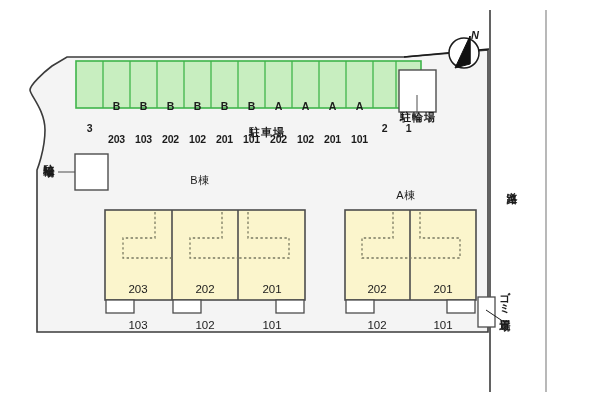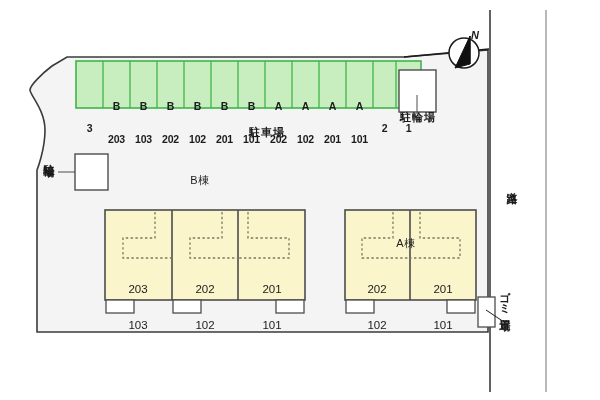--- a/index.html
+++ b/index.html
@@ -226,21 +226,21 @@
 
   <div class="lbl jp-lbl" style="left:383px; top:112px; width:70px;">駐輪場</div>
 
   <div class="lbl vert" style="left:43px; top:155px;">駐輪場</div>
 
   <div class="lbl vert" style="left:506px; top:183px;">道路</div>
 
   <div class="lbl vert" style="left:499px; top:283px;">ゴミ置場</div>
 
   <div class="lbl bld-lbl" style="left:170px; top:175px; width:60px;">B棟</div>
-  <div class="lbl bld-lbl" style="left:376px; top:190px; width:60px;margin-top:48px;">A棟</div>
+  <div class="lbl bld-lbl" style="left:376px; top:190px; width:60px;">A棟</div>
 
   <div class="lbl unit-lbl" style="left:113px; top:259px; width:50px;">
     <span>203</span>
     <span>103</span>
   </div>
   <div class="lbl unit-lbl" style="left:180px; top:259px; width:50px;">
     <span>202</span>
     <span>102</span>
   </div>
   <div class="lbl unit-lbl" style="left:247px; top:259px; width:50px;">

